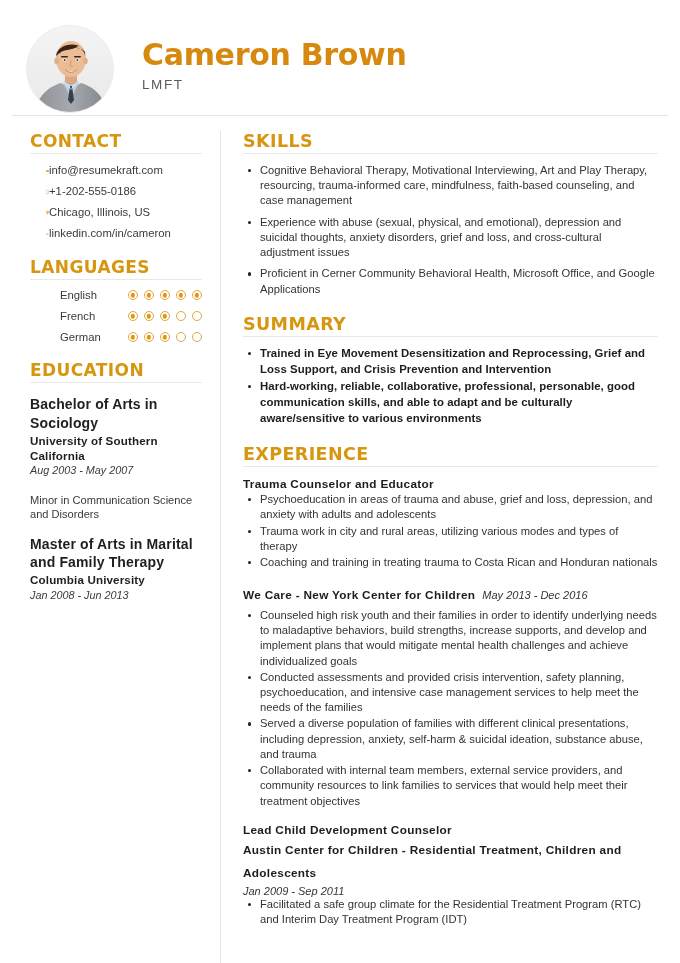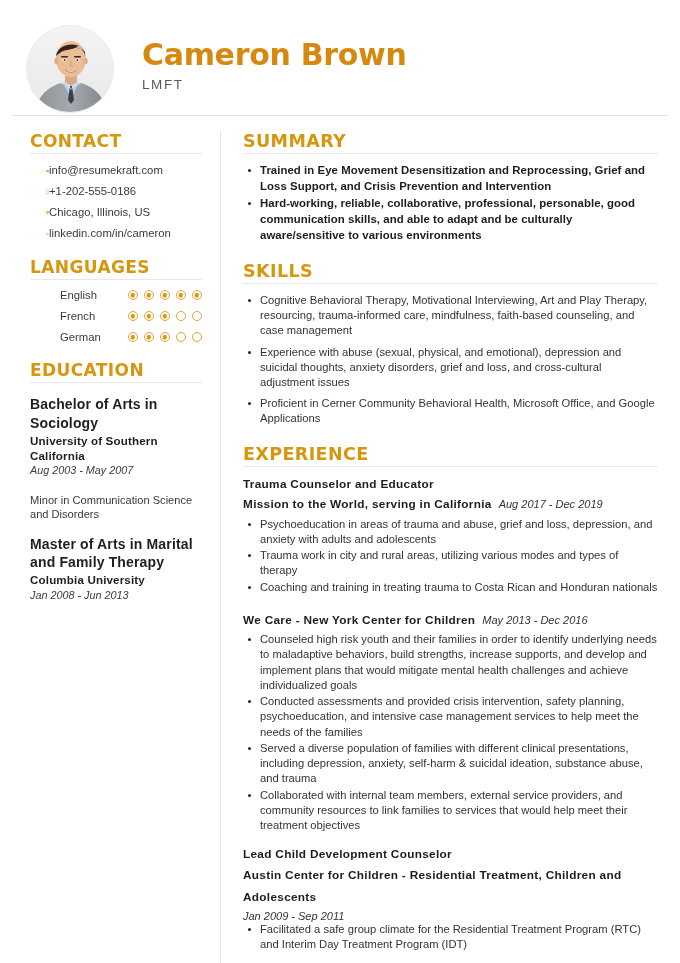--- a/index.html
+++ b/index.html
@@ -459,47 +459,44 @@
         </div>
 
       </div>
     </div>
 
     <div class="divider-v"></div>
 
     <div class="col-right">
 
       <div class="section">
-        <div class="sec-title right">SUMMARY</div>
-        <div class="sec-rule"></div>
-        <ul class="bullets bold">
-          <li>Trained in Eye Movement Desensitization and Reprocessing, Grief and Loss Support, and Crisis Prevention and Intervention</li>
-          <li>Hard-working, reliable, collaborative, professional, personable, good communication skills, and able to adapt and be culturally aware/sensitive to various environments</li>
-        </ul>
-      </div>
-
-      <div class="section">
         <div class="sec-title right">SKILLS</div>
         <div class="sec-rule"></div>
         <ul class="bullets spaced">
           <li>Cognitive Behavioral Therapy, Motivational Interviewing, Art and Play Therapy, resourcing, trauma-informed care, mindfulness, faith-based counseling, and case management</li>
           <li>Experience with abuse (sexual, physical, and emotional), depression and suicidal thoughts, anxiety disorders, grief and loss, and cross-cultural adjustment issues</li>
           <li>Proficient in Cerner Community Behavioral Health, Microsoft Office, and Google Applications</li>
         </ul>
       </div>
 
       <div class="section">
+        <div class="sec-title right">SUMMARY</div>
+        <div class="sec-rule"></div>
+        <ul class="bullets bold">
+          <li>Trained in Eye Movement Desensitization and Reprocessing, Grief and Loss Support, and Crisis Prevention and Intervention</li>
+          <li>Hard-working, reliable, collaborative, professional, personable, good communication skills, and able to adapt and be culturally aware/sensitive to various environments</li>
+        </ul>
+      </div>
+
+      <div class="section">
         <div class="sec-title right">EXPERIENCE</div>
         <div class="sec-rule"></div>
 
         <div class="job">
           <div class="job-role">Trauma Counselor and Educator</div>
-          <div class="job-line">
-            <span class="job-company">Mission to the World, serving in California</span><span class="job-dates">Aug 2017 - Dec 2019</span>
-          </div>
           <ul class="bullets">
             <li>Psychoeducation in areas of trauma and abuse, grief and loss, depression, and anxiety with adults and adolescents</li>
             <li>Trauma work in city and rural areas, utilizing various modes and types of therapy</li>
             <li>Coaching and training in treating trauma to Costa Rican and Honduran nationals</li>
           </ul>
         </div>
 
         <div class="job">
           <div class="job-line">
             <span class="job-company">We Care - New York Center for Children</span><span class="job-dates">May 2013 - Dec 2016</span>

